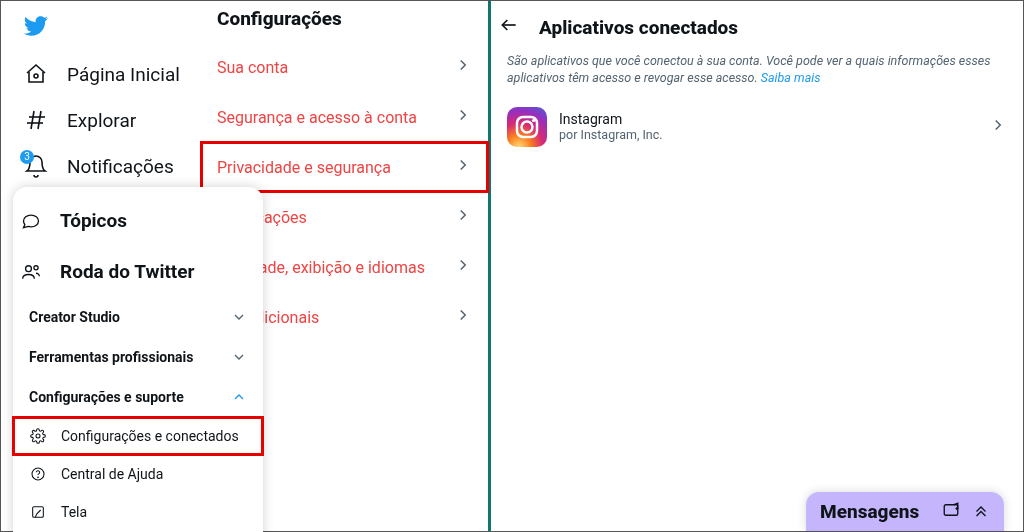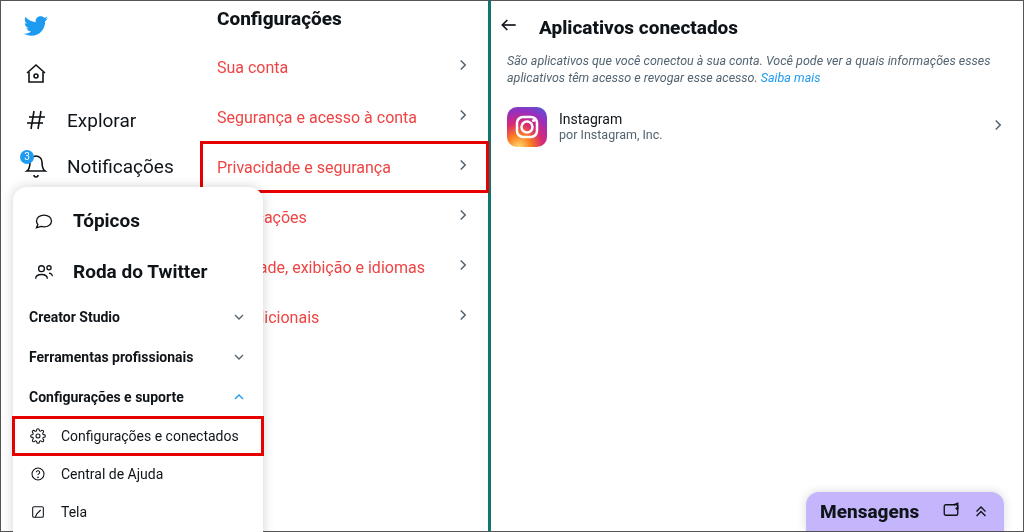--- a/index.html
+++ b/index.html
@@ -20,21 +20,21 @@
   .badge { position: absolute; top: -3px; left: -3px; background: #1d9bf0; color: #fff; font-size: 10px; border-radius: 50%; width: 14px; height: 14px; display: flex; align-items: center; justify-content: center; line-height: 1; }
 
   .more-panel {
     position: absolute; left: 12px; top: 186px; width: 250px;
     background: #fff; border-radius: 14px;
     box-shadow: 0 0 12px rgba(0,0,0,0.18);
     padding: 8px 0 4px 0;
     z-index: 50;
   }
   .mp-row { display: flex; align-items: center; justify-content: space-between; padding: 12px 16px; font-size: 14px; font-weight: 700; color: #0f1419; cursor: pointer; }
-  .mp-row.big { font-size: 19px; font-weight: 700; padding: 14px 20px; }
+  .mp-row.big { font-size: 19px; font-weight: 700; padding: 14px 7px; }
   .mp-row .lead { display: flex; align-items: center; gap: 18px; }
   .mp-row .lead .ic { width: 22px; height: 22px; display: inline-flex; align-items: center; justify-content: center; }
   .mp-row .lead .ic svg { width: 20px; height: 20px; stroke: #0f1419; stroke-width: 1.6; fill: none; }
   .mp-row .chev { width: 16px; height: 16px; }
   .mp-row .chev svg { width: 16px; height: 16px; stroke: #536471; stroke-width: 2; fill: none; }
   .mp-row .chev.blue svg { stroke: #1d9bf0; }
   .mp-sub { display: flex; align-items: center; gap: 14px; padding: 10px 16px; font-size: 14px; color: #0f1419; cursor: pointer; }
   .mp-sub .ic { width: 18px; height: 18px; display: inline-flex; align-items: center; justify-content: center; }
   .mp-sub .ic svg { width: 16px; height: 16px; stroke: #0f1419; stroke-width: 1.6; fill: none; }
 
@@ -86,20 +86,21 @@
       </div>
 
       <div class="nav-item">
         <span class="ic">
           <svg viewBox="0 0 24 24">
               <path d="M3 11l9-8 9 8"></path>
               <path d="M5 10v10h14V10"></path>
               <circle cx="12" cy="14" r="2"></circle>
             </svg>
         </span>
+        <span>Página Inicial</span>
       </div>
 
       <div class="nav-item">
         <span class="ic">
           <svg viewBox="0 0 24 24">
               <line x1="5" y1="9" x2="21" y2="9"></line>
               <line x1="3" y1="15" x2="19" y2="15"></line>
               <line x1="10" y1="3" x2="7" y2="21"></line>
               <line x1="17" y1="3" x2="14" y2="21"></line>
             </svg>

